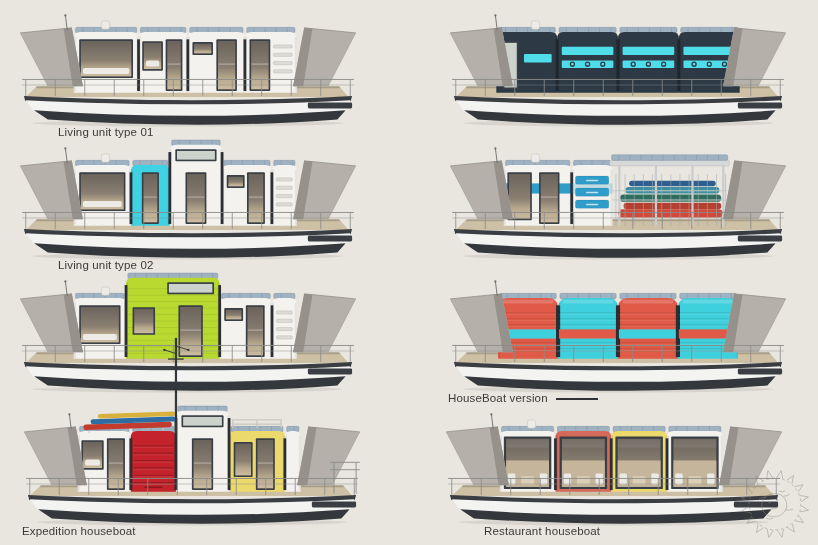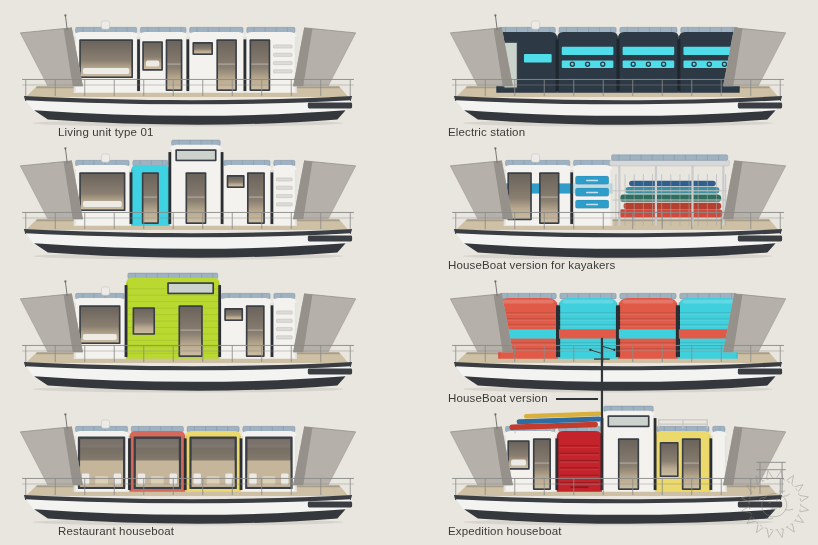--- a/index.html
+++ b/index.html
@@ -234,21 +234,20 @@
           <path d="M334,77.5 L334,95.5" stroke="#8b8b89" stroke-width="0.9"></path>
           <path d="M366,77.5 L366,95.5" stroke="#8b8b89" stroke-width="0.9"></path>
           <path d="M12,95.5 C130,101.5 260,101.5 368,95.5 L366.5,101 C260,106.5 130,106.5 13.5,101 Z" fill="#3a3d42"></path>
           <path d="M14,100 C130,106 260,106 366,100 L361,112 C255,120.5 140,120.5 23,112 Z" fill="#f3f3f2"></path>
           <path d="M23,111 C140,119 255,119 361,111 L352,121 C255,128.5 150,128.5 38,121 Z" fill="#34373c"></path>
           <rect x="320" y="102.5" width="48" height="6.5" rx="1.5" fill="#3a3d42"></rect>
           <path d="M57,8 L59,24" stroke="#6f6f6c" stroke-width="1"></path>
           <circle cx="57" cy="8" r="1.2" fill="#6f6f6c"></circle>
           <rect x="96" y="14" width="9" height="9" rx="2.5" fill="#ecebe7" stroke="#c4c2bc" stroke-width="0.6"></rect>
         </svg>
-      <figcaption class="cap cap-r"><span>Electric station</span></figcaption>
     </figure>
 
     <figure class="cell cell-l">
       <svg class="boat" viewBox="0 0 380 128">
           <defs>
             <linearGradient id="gl2" x1="0" y1="0" x2="0" y2="1">
               <stop offset="0%" stop-color="#6b645c"></stop>
               <stop offset="55%" stop-color="#8a7f71"></stop>
               <stop offset="78%" stop-color="#b9aa8f"></stop>
               <stop offset="100%" stop-color="#cbbca1"></stop>
@@ -341,20 +340,21 @@
           <path d="M334,77.5 L334,95.5" stroke="#8b8b89" stroke-width="0.9"></path>
           <path d="M366,77.5 L366,95.5" stroke="#8b8b89" stroke-width="0.9"></path>
           <path d="M12,95.5 C130,101.5 260,101.5 368,95.5 L366.5,101 C260,106.5 130,106.5 13.5,101 Z" fill="#3a3d42"></path>
           <path d="M14,100 C130,106 260,106 366,100 L361,112 C255,120.5 140,120.5 23,112 Z" fill="#f3f3f2"></path>
           <path d="M23,111 C140,119 255,119 361,111 L352,121 C255,128.5 150,128.5 38,121 Z" fill="#34373c"></path>
           <rect x="320" y="102.5" width="48" height="6.5" rx="1.5" fill="#3a3d42"></rect>
           <path d="M57,8 L59,24" stroke="#6f6f6c" stroke-width="1"></path>
           <circle cx="57" cy="8" r="1.2" fill="#6f6f6c"></circle>
           <rect x="96" y="14" width="9" height="9" rx="2.5" fill="#ecebe7" stroke="#c4c2bc" stroke-width="0.6"></rect>
         </svg>
+      <figcaption class="cap cap-l"><span>Living unit type 02</span></figcaption>
     </figure>
 
     <figure class="cell cell-r">
       <svg class="boat" viewBox="0 0 380 128">
           <defs>
             <linearGradient id="gl3" x1="0" y1="0" x2="0" y2="1">
               <stop offset="0%" stop-color="#6b645c"></stop>
               <stop offset="55%" stop-color="#8a7f71"></stop>
               <stop offset="78%" stop-color="#b9aa8f"></stop>
               <stop offset="100%" stop-color="#cbbca1"></stop>
@@ -452,21 +452,20 @@
           <path d="M334,77.5 L334,95.5" stroke="#8b8b89" stroke-width="0.9"></path>
           <path d="M366,77.5 L366,95.5" stroke="#8b8b89" stroke-width="0.9"></path>
           <path d="M12,95.5 C130,101.5 260,101.5 368,95.5 L366.5,101 C260,106.5 130,106.5 13.5,101 Z" fill="#3a3d42"></path>
           <path d="M14,100 C130,106 260,106 366,100 L361,112 C255,120.5 140,120.5 23,112 Z" fill="#f3f3f2"></path>
           <path d="M23,111 C140,119 255,119 361,111 L352,121 C255,128.5 150,128.5 38,121 Z" fill="#34373c"></path>
           <rect x="320" y="102.5" width="48" height="6.5" rx="1.5" fill="#3a3d42"></rect>
           <path d="M57,8 L59,24" stroke="#6f6f6c" stroke-width="1"></path>
           <circle cx="57" cy="8" r="1.2" fill="#6f6f6c"></circle>
           <rect x="96" y="14" width="9" height="9" rx="2.5" fill="#ecebe7" stroke="#c4c2bc" stroke-width="0.6"></rect>
         </svg>
-      <figcaption class="cap cap-r"><span>HouseBoat version for kayakers</span></figcaption>
     </figure>
 
     <figure class="cell cell-l">
       <svg class="boat" viewBox="0 0 380 128">
           <defs>
             <linearGradient id="gl4" x1="0" y1="0" x2="0" y2="1">
               <stop offset="0%" stop-color="#6b645c"></stop>
               <stop offset="55%" stop-color="#8a7f71"></stop>
               <stop offset="78%" stop-color="#b9aa8f"></stop>
               <stop offset="100%" stop-color="#cbbca1"></stop>
@@ -714,129 +713,20 @@
           <path d="M12,95.5 C130,101.5 260,101.5 368,95.5 L366.5,101 C260,106.5 130,106.5 13.5,101 Z" fill="#3a3d42"></path>
           <path d="M14,100 C130,106 260,106 366,100 L361,112 C255,120.5 140,120.5 23,112 Z" fill="#f3f3f2"></path>
           <path d="M23,111 C140,119 255,119 361,111 L352,121 C255,128.5 150,128.5 38,121 Z" fill="#34373c"></path>
           <rect x="320" y="102.5" width="48" height="6.5" rx="1.5" fill="#3a3d42"></rect>
           <path d="M57,8 L59,24" stroke="#6f6f6c" stroke-width="1"></path>
           <circle cx="57" cy="8" r="1.2" fill="#6f6f6c"></circle>
         </svg>
       <figcaption class="cap cap-r"><span>HouseBoat version</span><span class="leader"></span></figcaption>
     </figure>
 
-    <figure class="cell cell-l">
-      <svg class="boat" viewBox="0 0 380 128">
-          <defs>
-            <linearGradient id="gl6" x1="0" y1="0" x2="0" y2="1">
-              <stop offset="0%" stop-color="#6b645c"></stop>
-              <stop offset="55%" stop-color="#8a7f71"></stop>
-              <stop offset="78%" stop-color="#b9aa8f"></stop>
-              <stop offset="100%" stop-color="#cbbca1"></stop>
-            </linearGradient>
-          </defs>
-          <ellipse cx="190" cy="125" rx="168" ry="3.5" fill="rgba(60,55,45,0.10)"></ellipse>
-          <path d="M26,85 L354,85 L364,96.5 L14,96.5 Z" fill="#cdc0a4"></path>
-          <path d="M26,85 L354,85 L355,87 L25,87 Z" fill="rgba(0,0,0,0.18)"></path>
-          <rect x="68" y="21" width="56.5" height="6" rx="1.5" fill="#9fb2c1" stroke="#7e93a6" stroke-width="0.5"></rect>
-          <path d="M76,21 L76,27" stroke="#7e93a6" stroke-width="0.5"></path>
-          <path d="M88,21 L88,27" stroke="#7e93a6" stroke-width="0.5"></path>
-          <path d="M100,21 L100,27" stroke="#7e93a6" stroke-width="0.5"></path>
-          <path d="M112,21 L112,27" stroke="#7e93a6" stroke-width="0.5"></path>
-          <path d="M66,92 L66,33 Q66,26 73,26 L119.5,26 Q126.5,26 126.5,33 L126.5,92 Z" fill="#f3f2ee"></path>
-          <rect x="66" y="31" width="2.2" height="60" fill="rgba(0,0,0,0.08)"></rect>
-          <rect x="124.3" y="31" width="2.2" height="60" fill="rgba(0,0,0,0.06)"></rect>
-          <rect x="70.5" y="32" width="51.5" height="57" rx="1" fill="#3a3f45"></rect>
-          <rect x="73" y="34.5" width="46.5" height="52" fill="url(#gl6)"></rect>
-          <rect x="73" y="58" width="46.5" height="28.5" fill="#c5b69b"></rect>
-          <rect x="75" y="72" width="8" height="12" rx="1.5" fill="#eceae6"></rect>
-          <rect x="109.5" y="72" width="8" height="12" rx="1.5" fill="#eceae6"></rect>
-          <rect x="89.25" y="75" width="14" height="9" rx="1" fill="#dbcfb6"></rect>
-          <rect x="73" y="35" width="46.5" height="9" fill="rgba(255,255,255,0.08)"></rect>
-          <rect x="128.5" y="21" width="56.5" height="6" rx="1.5" fill="#9fb2c1" stroke="#7e93a6" stroke-width="0.5"></rect>
-          <path d="M136.5,21 L136.5,27" stroke="#7e93a6" stroke-width="0.5"></path>
-          <path d="M148.5,21 L148.5,27" stroke="#7e93a6" stroke-width="0.5"></path>
-          <path d="M160.5,21 L160.5,27" stroke="#7e93a6" stroke-width="0.5"></path>
-          <path d="M172.5,21 L172.5,27" stroke="#7e93a6" stroke-width="0.5"></path>
-          <path d="M126.5,92 L126.5,33 Q126.5,26 133.5,26 L180,26 Q187,26 187,33 L187,92 Z" fill="#d5695b"></path>
-          <rect x="126.5" y="31" width="2.2" height="60" fill="rgba(0,0,0,0.08)"></rect>
-          <rect x="184.8" y="31" width="2.2" height="60" fill="rgba(0,0,0,0.06)"></rect>
-          <rect x="125" y="34" width="3" height="56" fill="#2b2f33"></rect>
-          <rect x="131" y="32" width="51.5" height="57" rx="1" fill="#3a3f45"></rect>
-          <rect x="133.5" y="34.5" width="46.5" height="52" fill="url(#gl6)"></rect>
-          <rect x="133.5" y="58" width="46.5" height="28.5" fill="#c5b69b"></rect>
-          <rect x="135.5" y="72" width="8" height="12" rx="1.5" fill="#eceae6"></rect>
-          <rect x="170" y="72" width="8" height="12" rx="1.5" fill="#eceae6"></rect>
-          <rect x="149.75" y="75" width="14" height="9" rx="1" fill="#dbcfb6"></rect>
-          <rect x="133.5" y="35" width="46.5" height="9" fill="rgba(255,255,255,0.08)"></rect>
-          <rect x="189" y="21" width="56.5" height="6" rx="1.5" fill="#9fb2c1" stroke="#7e93a6" stroke-width="0.5"></rect>
-          <path d="M197,21 L197,27" stroke="#7e93a6" stroke-width="0.5"></path>
-          <path d="M209,21 L209,27" stroke="#7e93a6" stroke-width="0.5"></path>
-          <path d="M221,21 L221,27" stroke="#7e93a6" stroke-width="0.5"></path>
-          <path d="M233,21 L233,27" stroke="#7e93a6" stroke-width="0.5"></path>
-          <path d="M187,92 L187,33 Q187,26 194,26 L240.5,26 Q247.5,26 247.5,33 L247.5,92 Z" fill="#ecd96c"></path>
-          <rect x="187" y="31" width="2.2" height="60" fill="rgba(0,0,0,0.08)"></rect>
-          <rect x="245.3" y="31" width="2.2" height="60" fill="rgba(0,0,0,0.06)"></rect>
-          <rect x="185.5" y="34" width="3" height="56" fill="#2b2f33"></rect>
-          <rect x="191.5" y="32" width="51.5" height="57" rx="1" fill="#3a3f45"></rect>
-          <rect x="194" y="34.5" width="46.5" height="52" fill="url(#gl6)"></rect>
-          <rect x="194" y="58" width="46.5" height="28.5" fill="#c5b69b"></rect>
-          <rect x="196" y="72" width="8" height="12" rx="1.5" fill="#eceae6"></rect>
-          <rect x="230.5" y="72" width="8" height="12" rx="1.5" fill="#eceae6"></rect>
-          <rect x="210.25" y="75" width="14" height="9" rx="1" fill="#dbcfb6"></rect>
-          <rect x="194" y="35" width="46.5" height="9" fill="rgba(255,255,255,0.08)"></rect>
-          <rect x="249.5" y="21" width="56.5" height="6" rx="1.5" fill="#9fb2c1" stroke="#7e93a6" stroke-width="0.5"></rect>
-          <path d="M257.5,21 L257.5,27" stroke="#7e93a6" stroke-width="0.5"></path>
-          <path d="M269.5,21 L269.5,27" stroke="#7e93a6" stroke-width="0.5"></path>
-          <path d="M281.5,21 L281.5,27" stroke="#7e93a6" stroke-width="0.5"></path>
-          <path d="M293.5,21 L293.5,27" stroke="#7e93a6" stroke-width="0.5"></path>
-          <path d="M247.5,92 L247.5,33 Q247.5,26 254.5,26 L301,26 Q308,26 308,33 L308,92 Z" fill="#f3f2ee"></path>
-          <rect x="247.5" y="31" width="2.2" height="60" fill="rgba(0,0,0,0.08)"></rect>
-          <rect x="305.8" y="31" width="2.2" height="60" fill="rgba(0,0,0,0.06)"></rect>
-          <rect x="246" y="34" width="3" height="56" fill="#2b2f33"></rect>
-          <rect x="252" y="32" width="51.5" height="57" rx="1" fill="#3a3f45"></rect>
-          <rect x="254.5" y="34.5" width="46.5" height="52" fill="url(#gl6)"></rect>
-          <rect x="254.5" y="58" width="46.5" height="28.5" fill="#c5b69b"></rect>
-          <rect x="256.5" y="72" width="8" height="12" rx="1.5" fill="#eceae6"></rect>
-          <rect x="291" y="72" width="8" height="12" rx="1.5" fill="#eceae6"></rect>
-          <rect x="270.75" y="75" width="14" height="9" rx="1" fill="#dbcfb6"></rect>
-          <rect x="254.5" y="35" width="46.5" height="9" fill="rgba(255,255,255,0.08)"></rect>
-          <polygon points="8,27 64,21.5 76,85 38,85" fill="#b5b1aa"></polygon>
-          <polygon points="55,22.5 64,21.5 76,85 65,85" fill="#96928b"></polygon>
-          <path d="M8,27 L64,21.5" stroke="#8e8a84" stroke-width="0.8"></path>
-          <path d="M8,27 L38,85" stroke="rgba(0,0,0,0.12)" stroke-width="1"></path>
-          <polygon points="372,27 316,21.5 304,85 342,85" fill="#b5b1aa"></polygon>
-          <polygon points="325,22.5 316,21.5 304,85 315,85" fill="#96928b"></polygon>
-          <path d="M372,27 L316,21.5" stroke="#8e8a84" stroke-width="0.8"></path>
-          <path d="M372,27 L342,85" stroke="rgba(0,0,0,0.12)" stroke-width="1"></path>
-          <path d="M10,77.5 L370,77.5" stroke="#8b8b89" stroke-width="1"></path>
-          <path d="M10,83.5 L370,83.5" stroke="#8b8b89" stroke-width="0.6" opacity="0.8"></path>
-          <path d="M14,77.5 L14,95.5" stroke="#8b8b89" stroke-width="0.9"></path>
-          <path d="M46,77.5 L46,95.5" stroke="#8b8b89" stroke-width="0.9"></path>
-          <path d="M78,77.5 L78,95.5" stroke="#8b8b89" stroke-width="0.9"></path>
-          <path d="M110,77.5 L110,95.5" stroke="#8b8b89" stroke-width="0.9"></path>
-          <path d="M142,77.5 L142,95.5" stroke="#8b8b89" stroke-width="0.9"></path>
-          <path d="M174,77.5 L174,95.5" stroke="#8b8b89" stroke-width="0.9"></path>
-          <path d="M206,77.5 L206,95.5" stroke="#8b8b89" stroke-width="0.9"></path>
-          <path d="M238,77.5 L238,95.5" stroke="#8b8b89" stroke-width="0.9"></path>
-          <path d="M270,77.5 L270,95.5" stroke="#8b8b89" stroke-width="0.9"></path>
-          <path d="M302,77.5 L302,95.5" stroke="#8b8b89" stroke-width="0.9"></path>
-          <path d="M334,77.5 L334,95.5" stroke="#8b8b89" stroke-width="0.9"></path>
-          <path d="M366,77.5 L366,95.5" stroke="#8b8b89" stroke-width="0.9"></path>
-          <path d="M12,95.5 C130,101.5 260,101.5 368,95.5 L366.5,101 C260,106.5 130,106.5 13.5,101 Z" fill="#3a3d42"></path>
-          <path d="M14,100 C130,106 260,106 366,100 L361,112 C255,120.5 140,120.5 23,112 Z" fill="#f3f3f2"></path>
-          <path d="M23,111 C140,119 255,119 361,111 L352,121 C255,128.5 150,128.5 38,121 Z" fill="#34373c"></path>
-          <rect x="320" y="102.5" width="48" height="6.5" rx="1.5" fill="#3a3d42"></rect>
-          <path d="M57,8 L59,24" stroke="#6f6f6c" stroke-width="1"></path>
-          <circle cx="57" cy="8" r="1.2" fill="#6f6f6c"></circle>
-          <rect x="96" y="14" width="9" height="9" rx="2.5" fill="#ecebe7" stroke="#c4c2bc" stroke-width="0.6"></rect>
-        </svg>
-      <figcaption class="cap cap-l"><span>Restaurant houseboat</span></figcaption>
-    </figure>
-
     <figure class="cell cell-r">
       <svg class="boat" viewBox="0 0 380 128">
           <defs>
             <linearGradient id="gl7" x1="0" y1="0" x2="0" y2="1">
               <stop offset="0%" stop-color="#6b645c"></stop>
               <stop offset="55%" stop-color="#8a7f71"></stop>
               <stop offset="78%" stop-color="#b9aa8f"></stop>
               <stop offset="100%" stop-color="#cbbca1"></stop>
             </linearGradient>
           </defs>
@@ -952,20 +842,129 @@
           <path d="M172.6,-75 L172.6,30" stroke="#33363b" stroke-width="2.4"></path>
           <path d="M164,-52 L181,-52" stroke="#33363b" stroke-width="1.4"></path>
           <path d="M160,-62 L172.6,-58 M172.6,-66 L186,-62" stroke="#33363b" stroke-width="1"></path>
           <circle cx="160" cy="-62" r="1.3" fill="#33363b"></circle>
           <circle cx="186" cy="-62" r="1.3" fill="#33363b"></circle>
           <path d="M340,60 L372,60 M340,68 L372,68 M344,60 L344,94 M368,60 L368,94" stroke="#8b8b89" stroke-width="1" fill="none"></path>
         </svg>
       <figcaption class="cap cap-r"><span>Expedition houseboat</span></figcaption>
     </figure>
 
+    <figure class="cell cell-l">
+      <svg class="boat" viewBox="0 0 380 128">
+          <defs>
+            <linearGradient id="gl6" x1="0" y1="0" x2="0" y2="1">
+              <stop offset="0%" stop-color="#6b645c"></stop>
+              <stop offset="55%" stop-color="#8a7f71"></stop>
+              <stop offset="78%" stop-color="#b9aa8f"></stop>
+              <stop offset="100%" stop-color="#cbbca1"></stop>
+            </linearGradient>
+          </defs>
+          <ellipse cx="190" cy="125" rx="168" ry="3.5" fill="rgba(60,55,45,0.10)"></ellipse>
+          <path d="M26,85 L354,85 L364,96.5 L14,96.5 Z" fill="#cdc0a4"></path>
+          <path d="M26,85 L354,85 L355,87 L25,87 Z" fill="rgba(0,0,0,0.18)"></path>
+          <rect x="68" y="21" width="56.5" height="6" rx="1.5" fill="#9fb2c1" stroke="#7e93a6" stroke-width="0.5"></rect>
+          <path d="M76,21 L76,27" stroke="#7e93a6" stroke-width="0.5"></path>
+          <path d="M88,21 L88,27" stroke="#7e93a6" stroke-width="0.5"></path>
+          <path d="M100,21 L100,27" stroke="#7e93a6" stroke-width="0.5"></path>
+          <path d="M112,21 L112,27" stroke="#7e93a6" stroke-width="0.5"></path>
+          <path d="M66,92 L66,33 Q66,26 73,26 L119.5,26 Q126.5,26 126.5,33 L126.5,92 Z" fill="#f3f2ee"></path>
+          <rect x="66" y="31" width="2.2" height="60" fill="rgba(0,0,0,0.08)"></rect>
+          <rect x="124.3" y="31" width="2.2" height="60" fill="rgba(0,0,0,0.06)"></rect>
+          <rect x="70.5" y="32" width="51.5" height="57" rx="1" fill="#3a3f45"></rect>
+          <rect x="73" y="34.5" width="46.5" height="52" fill="url(#gl6)"></rect>
+          <rect x="73" y="58" width="46.5" height="28.5" fill="#c5b69b"></rect>
+          <rect x="75" y="72" width="8" height="12" rx="1.5" fill="#eceae6"></rect>
+          <rect x="109.5" y="72" width="8" height="12" rx="1.5" fill="#eceae6"></rect>
+          <rect x="89.25" y="75" width="14" height="9" rx="1" fill="#dbcfb6"></rect>
+          <rect x="73" y="35" width="46.5" height="9" fill="rgba(255,255,255,0.08)"></rect>
+          <rect x="128.5" y="21" width="56.5" height="6" rx="1.5" fill="#9fb2c1" stroke="#7e93a6" stroke-width="0.5"></rect>
+          <path d="M136.5,21 L136.5,27" stroke="#7e93a6" stroke-width="0.5"></path>
+          <path d="M148.5,21 L148.5,27" stroke="#7e93a6" stroke-width="0.5"></path>
+          <path d="M160.5,21 L160.5,27" stroke="#7e93a6" stroke-width="0.5"></path>
+          <path d="M172.5,21 L172.5,27" stroke="#7e93a6" stroke-width="0.5"></path>
+          <path d="M126.5,92 L126.5,33 Q126.5,26 133.5,26 L180,26 Q187,26 187,33 L187,92 Z" fill="#d5695b"></path>
+          <rect x="126.5" y="31" width="2.2" height="60" fill="rgba(0,0,0,0.08)"></rect>
+          <rect x="184.8" y="31" width="2.2" height="60" fill="rgba(0,0,0,0.06)"></rect>
+          <rect x="125" y="34" width="3" height="56" fill="#2b2f33"></rect>
+          <rect x="131" y="32" width="51.5" height="57" rx="1" fill="#3a3f45"></rect>
+          <rect x="133.5" y="34.5" width="46.5" height="52" fill="url(#gl6)"></rect>
+          <rect x="133.5" y="58" width="46.5" height="28.5" fill="#c5b69b"></rect>
+          <rect x="135.5" y="72" width="8" height="12" rx="1.5" fill="#eceae6"></rect>
+          <rect x="170" y="72" width="8" height="12" rx="1.5" fill="#eceae6"></rect>
+          <rect x="149.75" y="75" width="14" height="9" rx="1" fill="#dbcfb6"></rect>
+          <rect x="133.5" y="35" width="46.5" height="9" fill="rgba(255,255,255,0.08)"></rect>
+          <rect x="189" y="21" width="56.5" height="6" rx="1.5" fill="#9fb2c1" stroke="#7e93a6" stroke-width="0.5"></rect>
+          <path d="M197,21 L197,27" stroke="#7e93a6" stroke-width="0.5"></path>
+          <path d="M209,21 L209,27" stroke="#7e93a6" stroke-width="0.5"></path>
+          <path d="M221,21 L221,27" stroke="#7e93a6" stroke-width="0.5"></path>
+          <path d="M233,21 L233,27" stroke="#7e93a6" stroke-width="0.5"></path>
+          <path d="M187,92 L187,33 Q187,26 194,26 L240.5,26 Q247.5,26 247.5,33 L247.5,92 Z" fill="#ecd96c"></path>
+          <rect x="187" y="31" width="2.2" height="60" fill="rgba(0,0,0,0.08)"></rect>
+          <rect x="245.3" y="31" width="2.2" height="60" fill="rgba(0,0,0,0.06)"></rect>
+          <rect x="185.5" y="34" width="3" height="56" fill="#2b2f33"></rect>
+          <rect x="191.5" y="32" width="51.5" height="57" rx="1" fill="#3a3f45"></rect>
+          <rect x="194" y="34.5" width="46.5" height="52" fill="url(#gl6)"></rect>
+          <rect x="194" y="58" width="46.5" height="28.5" fill="#c5b69b"></rect>
+          <rect x="196" y="72" width="8" height="12" rx="1.5" fill="#eceae6"></rect>
+          <rect x="230.5" y="72" width="8" height="12" rx="1.5" fill="#eceae6"></rect>
+          <rect x="210.25" y="75" width="14" height="9" rx="1" fill="#dbcfb6"></rect>
+          <rect x="194" y="35" width="46.5" height="9" fill="rgba(255,255,255,0.08)"></rect>
+          <rect x="249.5" y="21" width="56.5" height="6" rx="1.5" fill="#9fb2c1" stroke="#7e93a6" stroke-width="0.5"></rect>
+          <path d="M257.5,21 L257.5,27" stroke="#7e93a6" stroke-width="0.5"></path>
+          <path d="M269.5,21 L269.5,27" stroke="#7e93a6" stroke-width="0.5"></path>
+          <path d="M281.5,21 L281.5,27" stroke="#7e93a6" stroke-width="0.5"></path>
+          <path d="M293.5,21 L293.5,27" stroke="#7e93a6" stroke-width="0.5"></path>
+          <path d="M247.5,92 L247.5,33 Q247.5,26 254.5,26 L301,26 Q308,26 308,33 L308,92 Z" fill="#f3f2ee"></path>
+          <rect x="247.5" y="31" width="2.2" height="60" fill="rgba(0,0,0,0.08)"></rect>
+          <rect x="305.8" y="31" width="2.2" height="60" fill="rgba(0,0,0,0.06)"></rect>
+          <rect x="246" y="34" width="3" height="56" fill="#2b2f33"></rect>
+          <rect x="252" y="32" width="51.5" height="57" rx="1" fill="#3a3f45"></rect>
+          <rect x="254.5" y="34.5" width="46.5" height="52" fill="url(#gl6)"></rect>
+          <rect x="254.5" y="58" width="46.5" height="28.5" fill="#c5b69b"></rect>
+          <rect x="256.5" y="72" width="8" height="12" rx="1.5" fill="#eceae6"></rect>
+          <rect x="291" y="72" width="8" height="12" rx="1.5" fill="#eceae6"></rect>
+          <rect x="270.75" y="75" width="14" height="9" rx="1" fill="#dbcfb6"></rect>
+          <rect x="254.5" y="35" width="46.5" height="9" fill="rgba(255,255,255,0.08)"></rect>
+          <polygon points="8,27 64,21.5 76,85 38,85" fill="#b5b1aa"></polygon>
+          <polygon points="55,22.5 64,21.5 76,85 65,85" fill="#96928b"></polygon>
+          <path d="M8,27 L64,21.5" stroke="#8e8a84" stroke-width="0.8"></path>
+          <path d="M8,27 L38,85" stroke="rgba(0,0,0,0.12)" stroke-width="1"></path>
+          <polygon points="372,27 316,21.5 304,85 342,85" fill="#b5b1aa"></polygon>
+          <polygon points="325,22.5 316,21.5 304,85 315,85" fill="#96928b"></polygon>
+          <path d="M372,27 L316,21.5" stroke="#8e8a84" stroke-width="0.8"></path>
+          <path d="M372,27 L342,85" stroke="rgba(0,0,0,0.12)" stroke-width="1"></path>
+          <path d="M10,77.5 L370,77.5" stroke="#8b8b89" stroke-width="1"></path>
+          <path d="M10,83.5 L370,83.5" stroke="#8b8b89" stroke-width="0.6" opacity="0.8"></path>
+          <path d="M14,77.5 L14,95.5" stroke="#8b8b89" stroke-width="0.9"></path>
+          <path d="M46,77.5 L46,95.5" stroke="#8b8b89" stroke-width="0.9"></path>
+          <path d="M78,77.5 L78,95.5" stroke="#8b8b89" stroke-width="0.9"></path>
+          <path d="M110,77.5 L110,95.5" stroke="#8b8b89" stroke-width="0.9"></path>
+          <path d="M142,77.5 L142,95.5" stroke="#8b8b89" stroke-width="0.9"></path>
+          <path d="M174,77.5 L174,95.5" stroke="#8b8b89" stroke-width="0.9"></path>
+          <path d="M206,77.5 L206,95.5" stroke="#8b8b89" stroke-width="0.9"></path>
+          <path d="M238,77.5 L238,95.5" stroke="#8b8b89" stroke-width="0.9"></path>
+          <path d="M270,77.5 L270,95.5" stroke="#8b8b89" stroke-width="0.9"></path>
+          <path d="M302,77.5 L302,95.5" stroke="#8b8b89" stroke-width="0.9"></path>
+          <path d="M334,77.5 L334,95.5" stroke="#8b8b89" stroke-width="0.9"></path>
+          <path d="M366,77.5 L366,95.5" stroke="#8b8b89" stroke-width="0.9"></path>
+          <path d="M12,95.5 C130,101.5 260,101.5 368,95.5 L366.5,101 C260,106.5 130,106.5 13.5,101 Z" fill="#3a3d42"></path>
+          <path d="M14,100 C130,106 260,106 366,100 L361,112 C255,120.5 140,120.5 23,112 Z" fill="#f3f3f2"></path>
+          <path d="M23,111 C140,119 255,119 361,111 L352,121 C255,128.5 150,128.5 38,121 Z" fill="#34373c"></path>
+          <rect x="320" y="102.5" width="48" height="6.5" rx="1.5" fill="#3a3d42"></rect>
+          <path d="M57,8 L59,24" stroke="#6f6f6c" stroke-width="1"></path>
+          <circle cx="57" cy="8" r="1.2" fill="#6f6f6c"></circle>
+          <rect x="96" y="14" width="9" height="9" rx="2.5" fill="#ecebe7" stroke="#c4c2bc" stroke-width="0.6"></rect>
+        </svg>
+      <figcaption class="cap cap-l"><span>Restaurant houseboat</span></figcaption>
+    </figure>
+
   </main>
 
   <div class="watermark">
     <svg id="wm" viewBox="0 0 80 80">
         <g stroke="#8f8b84" fill="none" stroke-width="0.8" opacity="0.7" transform="rotate(-12 40 40)">
           <path d="M66.8,36.8 L75.0,40.0 L66.8,43.2"></path>
           <path d="M66.0,47.3 L72.3,53.4 L63.5,53.2"></path>
           <path d="M61.2,56.7 L64.7,64.7 L56.7,61.2"></path>
           <path d="M53.2,63.5 L53.4,72.3 L47.3,66.0"></path>
           <path d="M43.2,66.8 L40.0,75.0 L36.8,66.8"></path>

